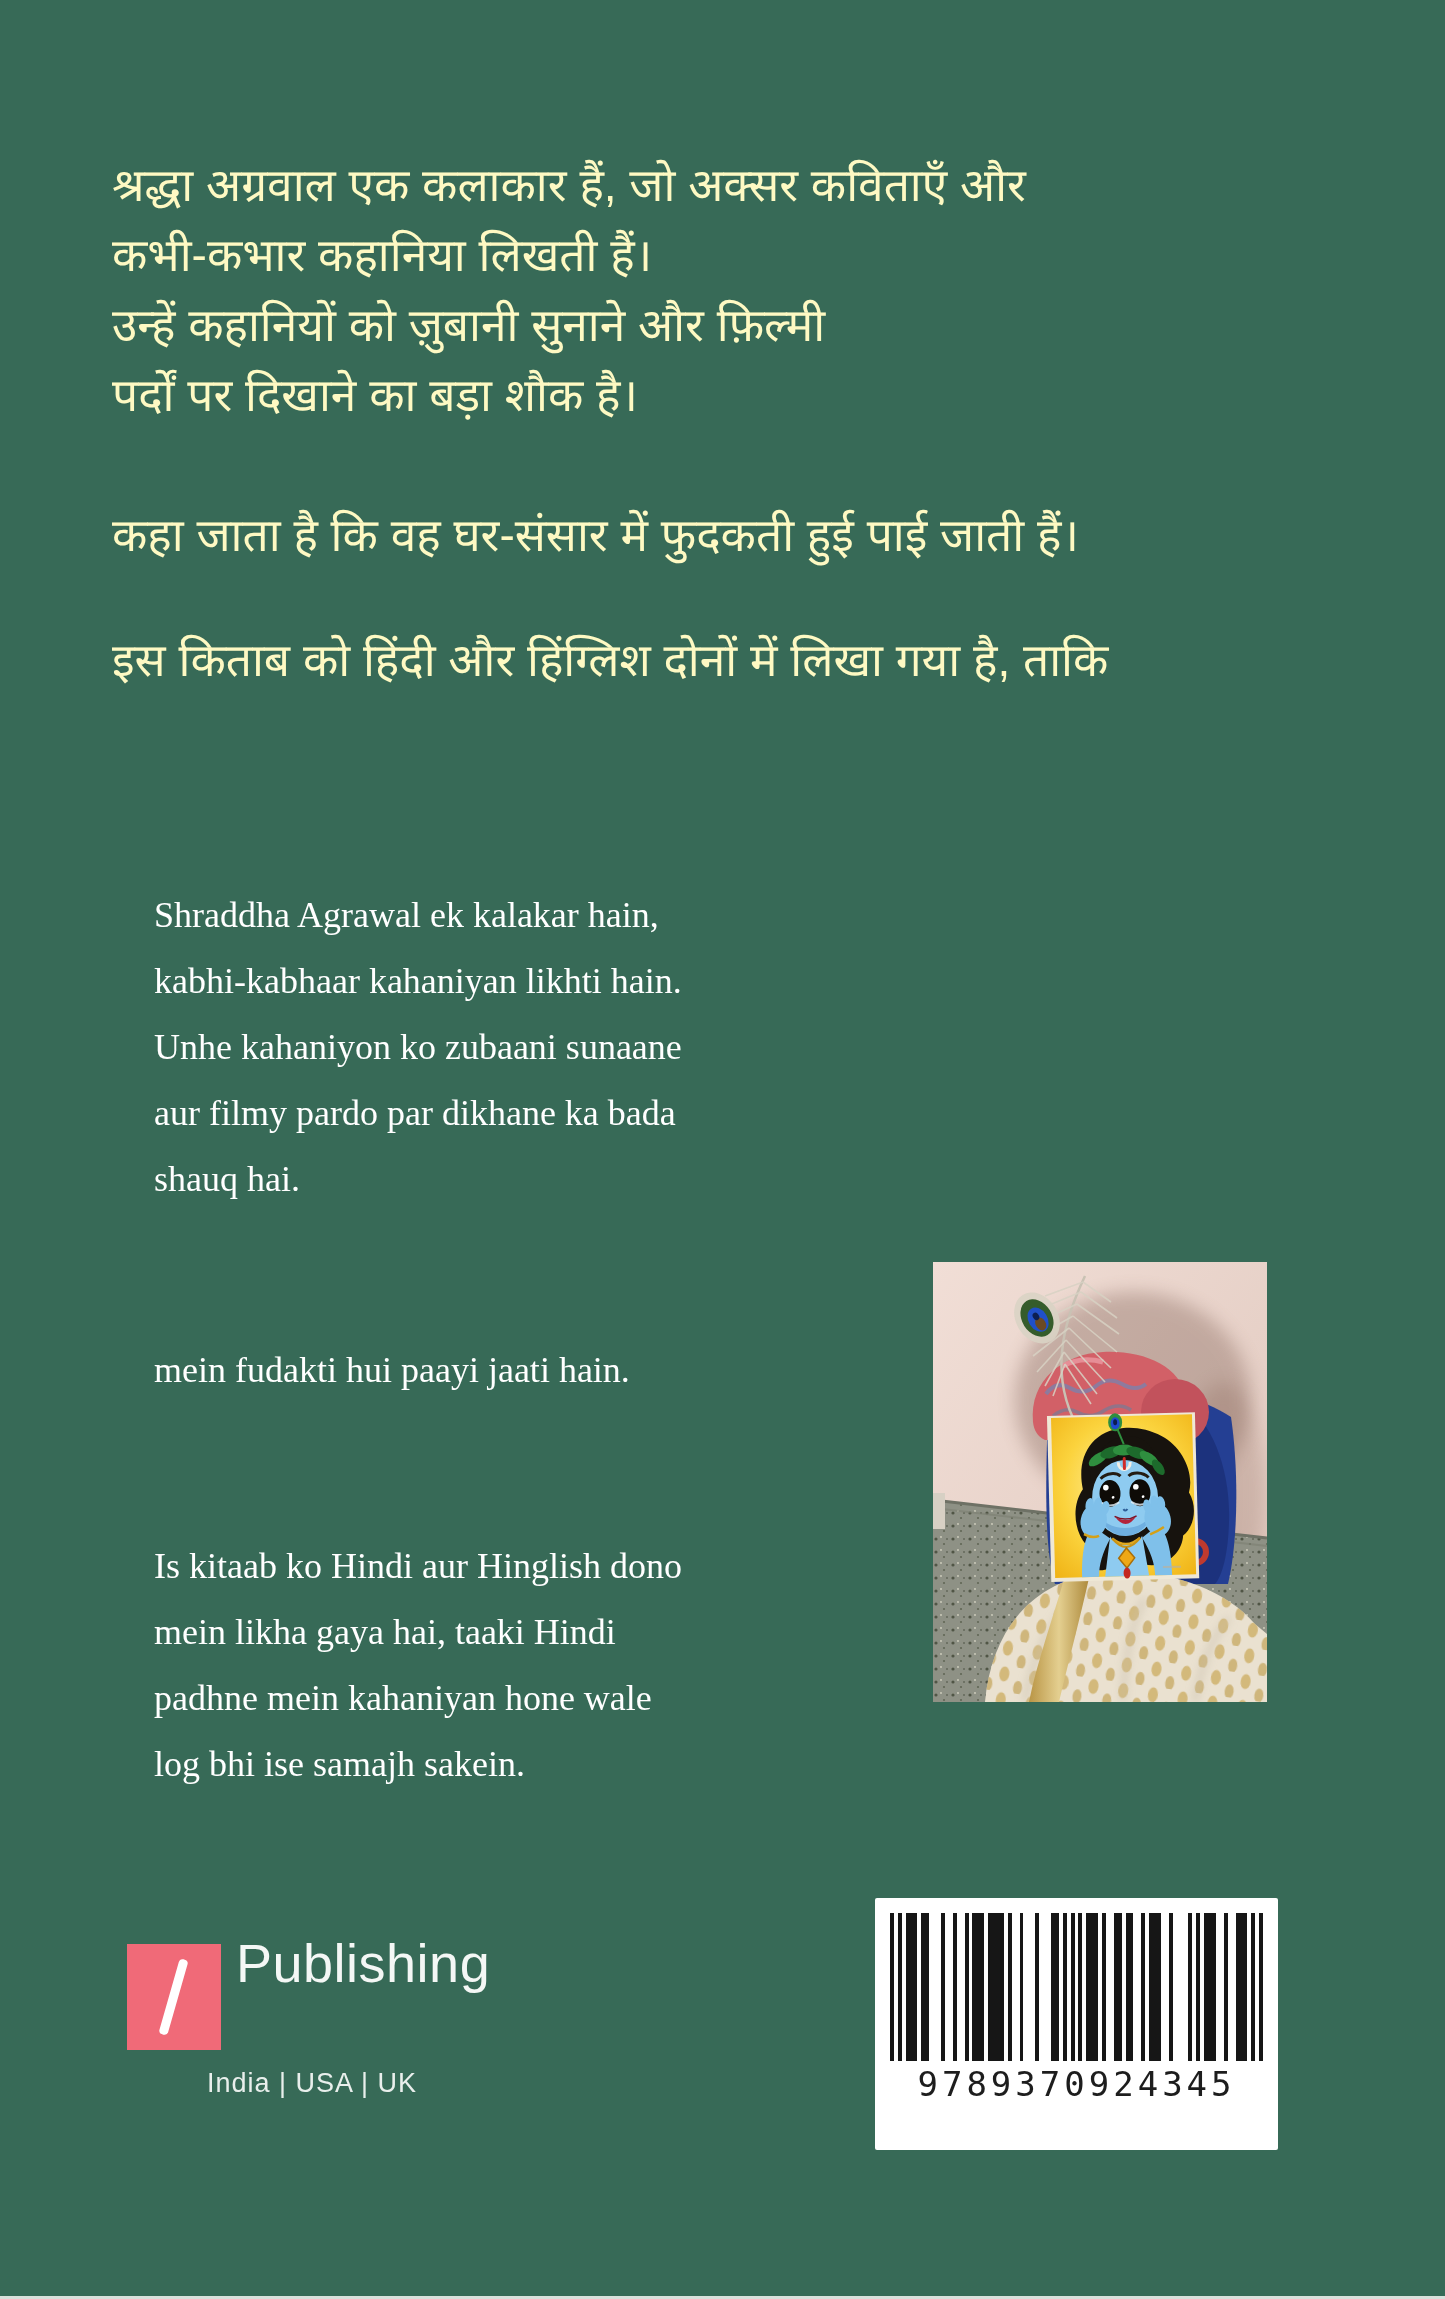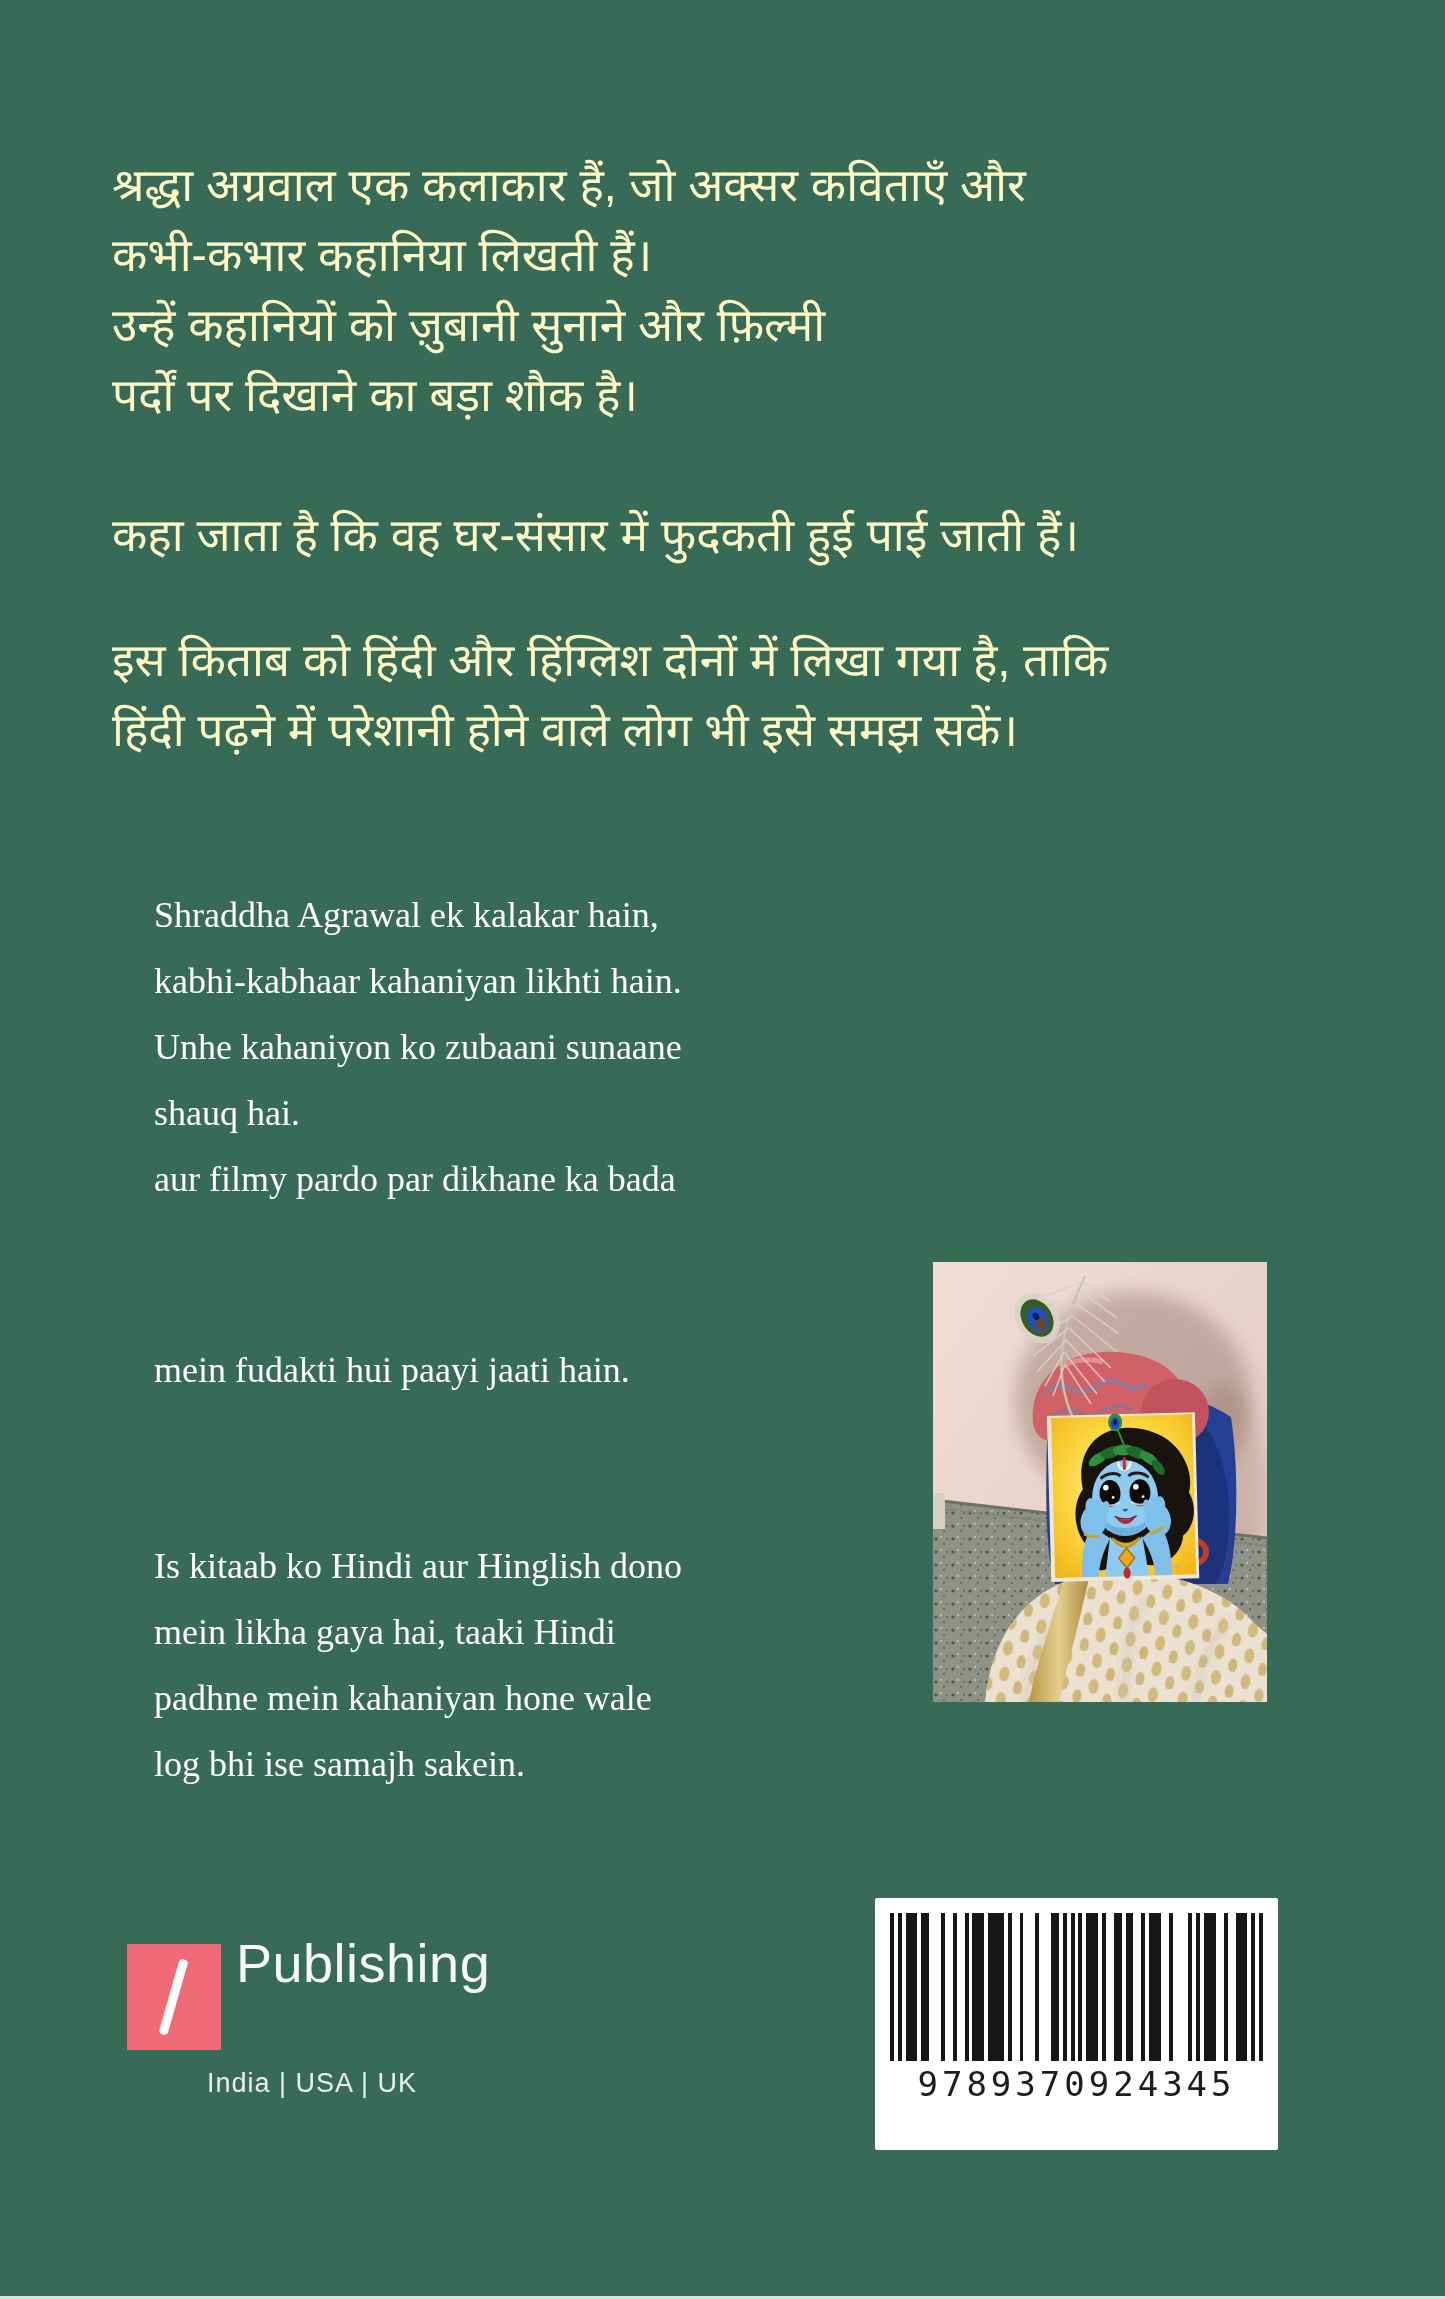--- a/index.html
+++ b/index.html
@@ -120,31 +120,30 @@
       <div>श्रद्धा अग्रवाल एक कलाकार हैं, जो अक्सर कविताएँ और</div>
       <div>कभी-कभार कहानिया लिखती हैं।</div>
       <div>उन्हें कहानियों को ज़ुबानी सुनाने और फ़िल्मी</div>
       <div>पर्दों पर दिखाने का बड़ा शौक है।</div>
     </div>
     <div class="hindi-para hindi-p2">
       <div>कहा जाता है कि वह घर-संसार में फुदकती हुई पाई जाती हैं।</div>
     </div>
     <div class="hindi-para hindi-p3">
       <div>इस किताब को हिंदी और हिंग्लिश दोनों में लिखा गया है, ताकि</div>
-      <div>हिंदी पढ़ने में परेशानी होने वाले लोग भी इसे समझ सकें।</div>
     </div>
   </section>
 
   <section>
     <div class="eng-para eng-p1">
       <div>Shraddha Agrawal ek kalakar hain,</div>
       <div>kabhi-kabhaar kahaniyan likhti hain.</div>
       <div>Unhe kahaniyon ko zubaani sunaane</div>
+      <div>aur filmy pardo par dikhane ka bada</div>
       <div>shauq hai.</div>
-      <div>aur filmy pardo par dikhane ka bada</div>
     </div>
     <div class="eng-para eng-p2">
       <div>mein fudakti hui paayi jaati hain.</div>
     </div>
     <div class="eng-para eng-p3">
       <div>Is kitaab ko Hindi aur Hinglish dono</div>
       <div>mein likha gaya hai, taaki Hindi</div>
       <div>padhne mein kahaniyan hone wale</div>
       <div>log bhi ise samajh sakein.</div>
     </div>

